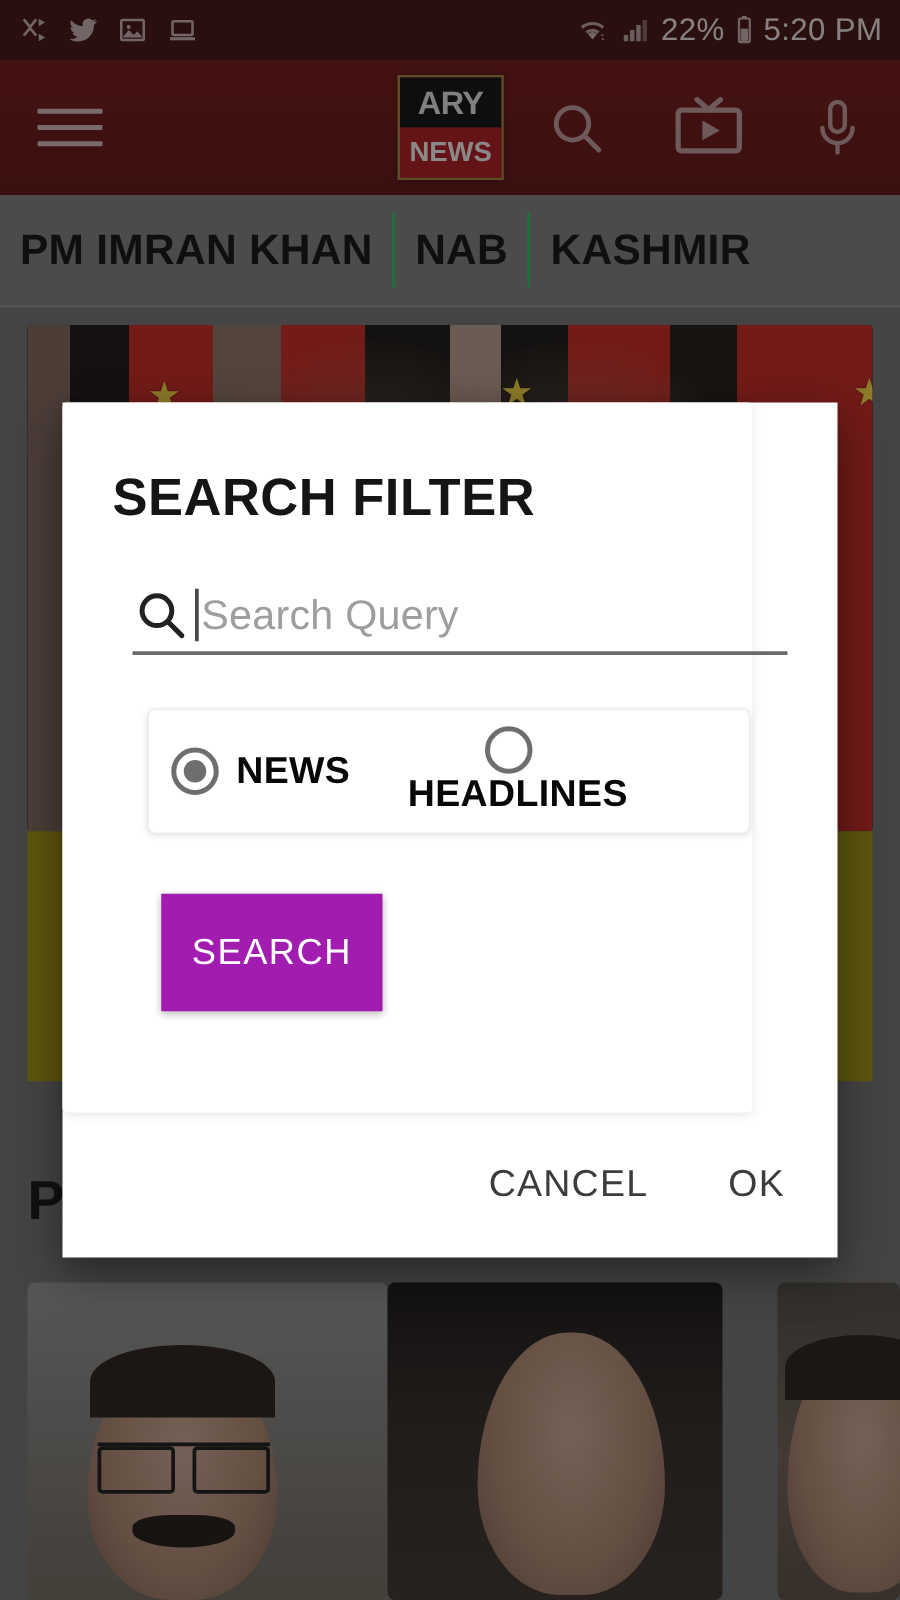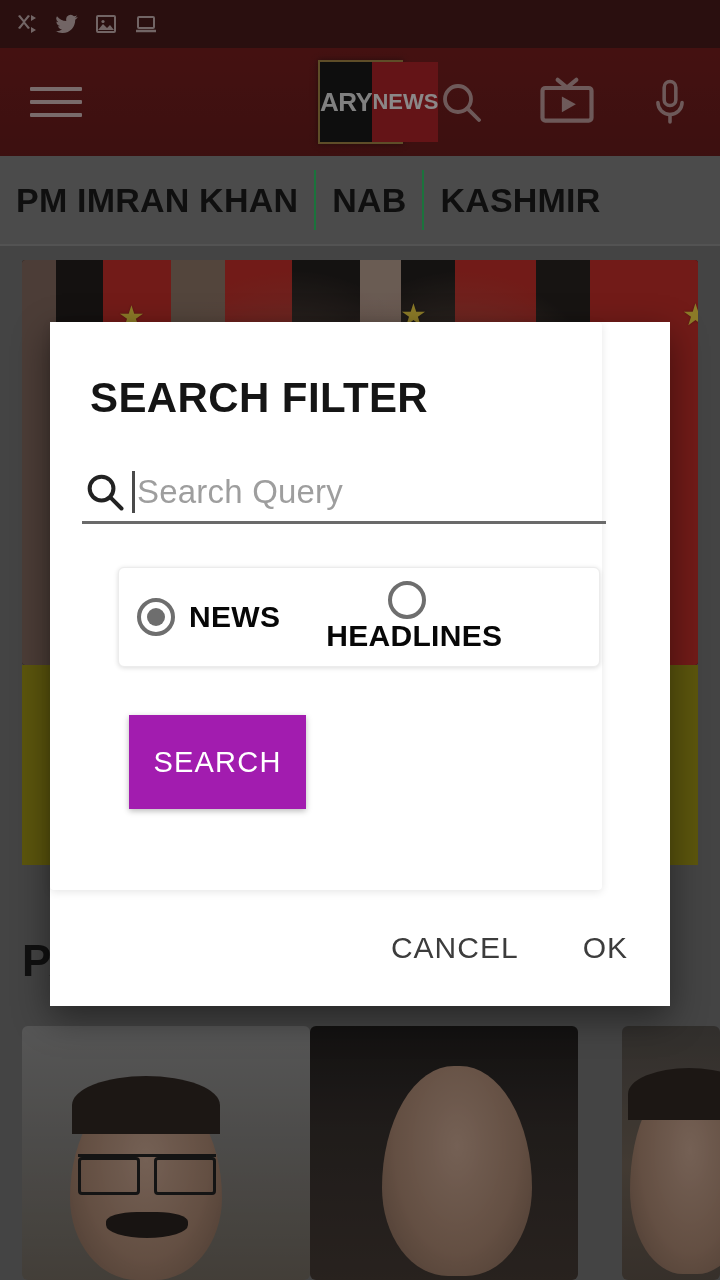--- a/index.html
+++ b/index.html
@@ -39,21 +39,21 @@
     width:52px; height:40px; margin-left:30px;
     display:flex; flex-direction:column; justify-content:center; gap:9px;
     cursor:pointer;
   }
   #hamburger span{ display:block; height:4px; background:#cfb5b5; border-radius:1px; }
 
   #logo{
     position:absolute; left:318px; top:12px;
     width:85px; height:84px;
     border:2px solid #9d7e3a;
-    display:flex; flex-direction:row;
+    display:flex; flex-direction:column;
     box-shadow:0 0 6px rgba(0,0,0,.5);
   }
   #logo .logo-top{
     flex:1; background:#0b0b0b; display:flex; align-items:center; justify-content:center;
   }
   #logo .logo-bot{
     flex:1; background:#a8161a; display:flex; align-items:center; justify-content:center;
   }
   #logo .logo-top span{
     color:#dcdcdc; font-size:26px; font-weight:bold; letter-spacing:-.5px;
@@ -178,21 +178,21 @@
     border-radius:4px;
     box-shadow:0 2px 8px rgba(0,0,0,.10);
   }
   #dialog-title{
     position:absolute; left:40px; top:52px;
     font-size:42px; font-weight:bold; color:#151515; letter-spacing:.4px;
   }
 
   
   #search-field{
-    position:absolute; left:32px; top:140px; width:524px; height:62px;
+    position:absolute; left:56px; top:140px; width:524px; height:62px;
     display:flex; align-items:center;
     border-bottom:3px solid #6a6a6a;
   }
   #dialog-search-icon{ flex:0 0 auto; margin-right:4px; }
   #caret{
     width:3px; height:42px; background:#4a4a4a; margin-right:2px;
   }
   #search-placeholder{
     font-size:33px; color:#9e9e9e; font-weight:400; letter-spacing:.2px;
   }
@@ -257,20 +257,41 @@
     </svg>
     <svg class="sb-ico" width="26" height="24" viewBox="0 0 24 24" fill="none" stroke="#e0cfcf" stroke-width="2">
       <rect x="3" y="4" width="18" height="16" rx="1"></rect>
       <circle cx="9" cy="9.5" r="1.6" fill="#e0cfcf" stroke="none"></circle>
       <path d="M4 18l5-6 4 4 3-3 4 5" fill="#e0cfcf" stroke="none"></path>
     </svg>
     <svg class="sb-ico" width="28" height="24" viewBox="0 0 24 24" fill="none" stroke="#e0cfcf" stroke-width="2">
       <rect x="4" y="5" width="16" height="11" rx="1"></rect>
       <path d="M2 19h20" stroke-width="2.5"></path>
     </svg>
+  </div>
+  <div class="sb-right">
+    <svg class="sb-ico" width="30" height="24" viewBox="0 0 24 24" fill="#e0cfcf">
+      <path d="M12 19.5l-3.6-4.4a5.7 5.7 0 0 1 7.2 0z"></path>
+      <path d="M12 5.5c-3.6 0-6.9 1.3-9.4 3.5l1.6 2A12 12 0 0 1 12 8c3 0 5.8 1.1 7.8 3l1.6-2A14.4 14.4 0 0 0 12 5.5z" opacity=".9"></path>
+      <path d="M12 11a9 9 0 0 0-5.7 2l1.7 2a6.4 6.4 0 0 1 8 0l1.7-2A9 9 0 0 0 12 11z" opacity=".9"></path>
+      <path d="M18.5 15.5l1.3 1.6 1.3-1.6zM21.6 19.8l-1.3-1.6-1.3 1.6z"></path>
+    </svg>
+    <svg class="sb-ico" width="26" height="24" viewBox="0 0 24 24" fill="#cdbcbc">
+      <rect x="2" y="16" width="3.6" height="5"></rect>
+      <rect x="7" y="12" width="3.6" height="9"></rect>
+      <rect x="12" y="8" width="3.6" height="13"></rect>
+      <rect x="17" y="4" width="3.6" height="17" opacity=".55"></rect>
+    </svg>
+    <span class="sb-text">22%</span>
+    <svg class="sb-ico" width="17" height="26" viewBox="0 0 12 24" fill="none" stroke="#e0cfcf" stroke-width="1.6">
+      <rect x="2" y="3.5" width="8" height="17.5" rx="1.2"></rect>
+      <rect x="4.3" y="1.6" width="3.4" height="2" fill="#e0cfcf" stroke="none"></rect>
+      <rect x="3.2" y="11" width="5.6" height="9" fill="#e0cfcf" stroke="none"></rect>
+    </svg>
+    <span class="sb-text">5:20 PM</span>
   </div>
 </div>
 
 <div id="app-bar">
   <div id="hamburger">
     <span></span>
       <span></span>
       <span></span>
   </div>
 

